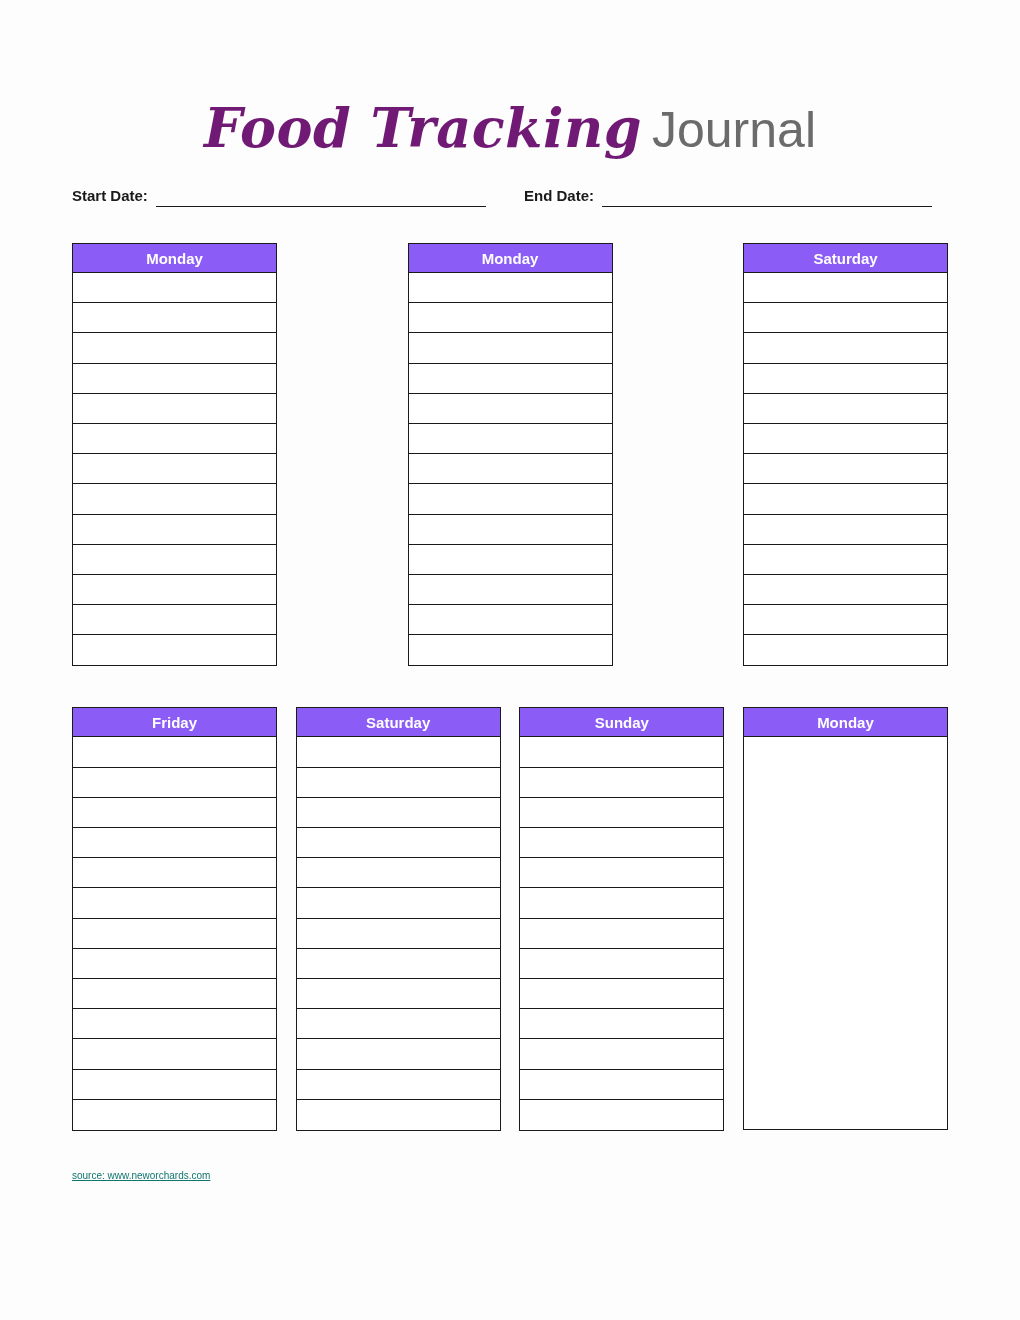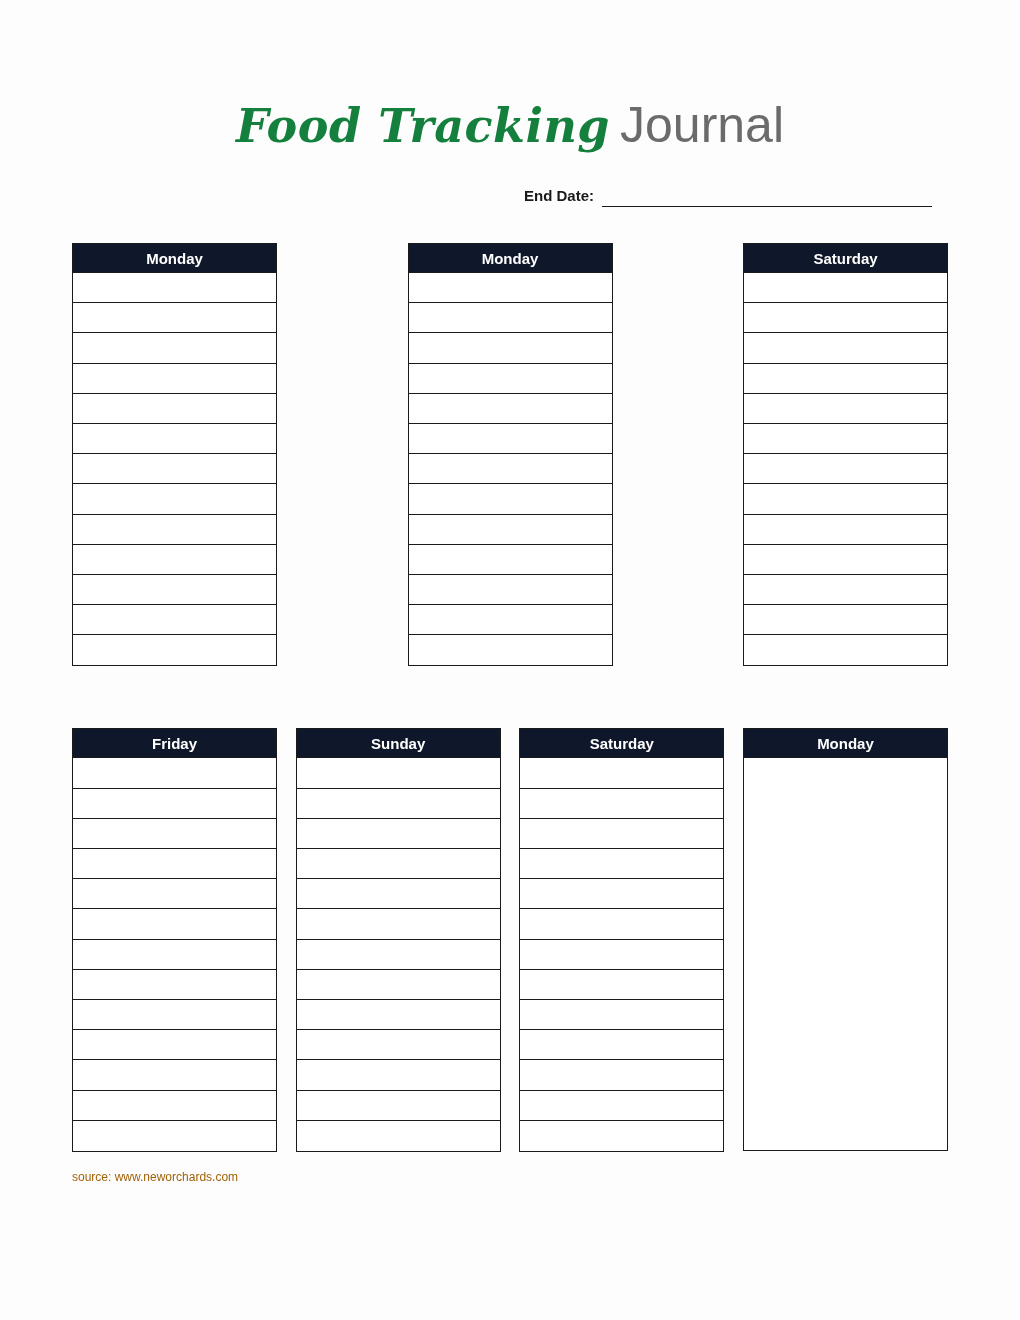--- a/index.html
+++ b/index.html
@@ -29,22 +29,22 @@
     left: 0;
     top: 96px;
     width: 1020px;
     text-align: center;
     white-space: nowrap;
   }
   .title-script {
     font-family: "DejaVu Serif", serif;
     font-style: italic;
     font-weight: bold;
-    font-size: 46px;
-    color: #15803d;
+    font-size: 54px;
+    color: #701a75;
     letter-spacing: 0.5px;
     vertical-align: baseline;
   }
   .title-plain {
     font-family: "Liberation Sans", sans-serif;
     font-weight: normal;
     font-size: 50px;
     color: #6b6b6b;
     vertical-align: baseline;
     margin-left: 10px;
@@ -85,27 +85,27 @@
   .grid {
     position: absolute;
     left: 72px;
     top: 243px;
     width: 876px;
   }
   .row {
     display: flex;
     justify-content: space-between;
   }
-  .row.second { margin-top: 62px; }
+  .row.second { margin-top: 41px; }
 
   .day-col {
     width: 205px;
   }
   .day-head {
-    background: #0f172a;
+    background: #8b5cf6;
     color: #ffffff;
     font-size: 15px;
     font-weight: bold;
     text-align: center;
     height: 30px;
     line-height: 30px;
     border: 1.5px solid #1a1a1a;
     box-sizing: border-box;
   }
   .day-body {
@@ -130,34 +130,39 @@
     box-sizing: border-box;
     background: #ffffff;
     height: 393px;
   }
 
   
   .source {
     position: absolute;
     left: 72px;
     top: 1170px;
-    font-size: 12px;
-    color: #a16207;
+    font-size: 10px;
+    color: #0f766e;
+    text-decoration: underline;
   }
 </style>
 </head>
 <body>
 
 <div class="page">
 
   <div class="title-wrap">
     <span class="title-script">Food Tracking</span><span class="title-plain">Journal</span>
   </div>
 
   <div class="date-row">
+    <div class="date-field start">
+      <span class="date-label">Start Date:</span>
+      <span class="date-line"></span>
+    </div>
     <div class="date-field end">
       <span class="date-label">End Date:</span>
       <span class="date-line"></span>
     </div>
   </div>
 
   <div class="grid">
 
     <div class="row first">
 
@@ -236,40 +241,40 @@
           <div class="day-line"></div>
           <div class="day-line"></div>
           <div class="day-line"></div>
           <div class="day-line"></div>
           <div class="day-line"></div>
           <div class="day-line last"></div>
         </div>
       </div>
 
       <div class="day-col">
+        <div class="day-head">Saturday</div>
+        <div class="day-body">
+          <div class="day-line"></div>
+          <div class="day-line"></div>
+          <div class="day-line"></div>
+          <div class="day-line"></div>
+          <div class="day-line"></div>
+          <div class="day-line"></div>
+          <div class="day-line"></div>
+          <div class="day-line"></div>
+          <div class="day-line"></div>
+          <div class="day-line"></div>
+          <div class="day-line"></div>
+          <div class="day-line"></div>
+          <div class="day-line last"></div>
+        </div>
+      </div>
+
+      <div class="day-col">
         <div class="day-head">Sunday</div>
-        <div class="day-body">
-          <div class="day-line"></div>
-          <div class="day-line"></div>
-          <div class="day-line"></div>
-          <div class="day-line"></div>
-          <div class="day-line"></div>
-          <div class="day-line"></div>
-          <div class="day-line"></div>
-          <div class="day-line"></div>
-          <div class="day-line"></div>
-          <div class="day-line"></div>
-          <div class="day-line"></div>
-          <div class="day-line"></div>
-          <div class="day-line last"></div>
-        </div>
-      </div>
-
-      <div class="day-col">
-        <div class="day-head">Saturday</div>
         <div class="day-body">
           <div class="day-line"></div>
           <div class="day-line"></div>
           <div class="day-line"></div>
           <div class="day-line"></div>
           <div class="day-line"></div>
           <div class="day-line"></div>
           <div class="day-line"></div>
           <div class="day-line"></div>
           <div class="day-line"></div>

